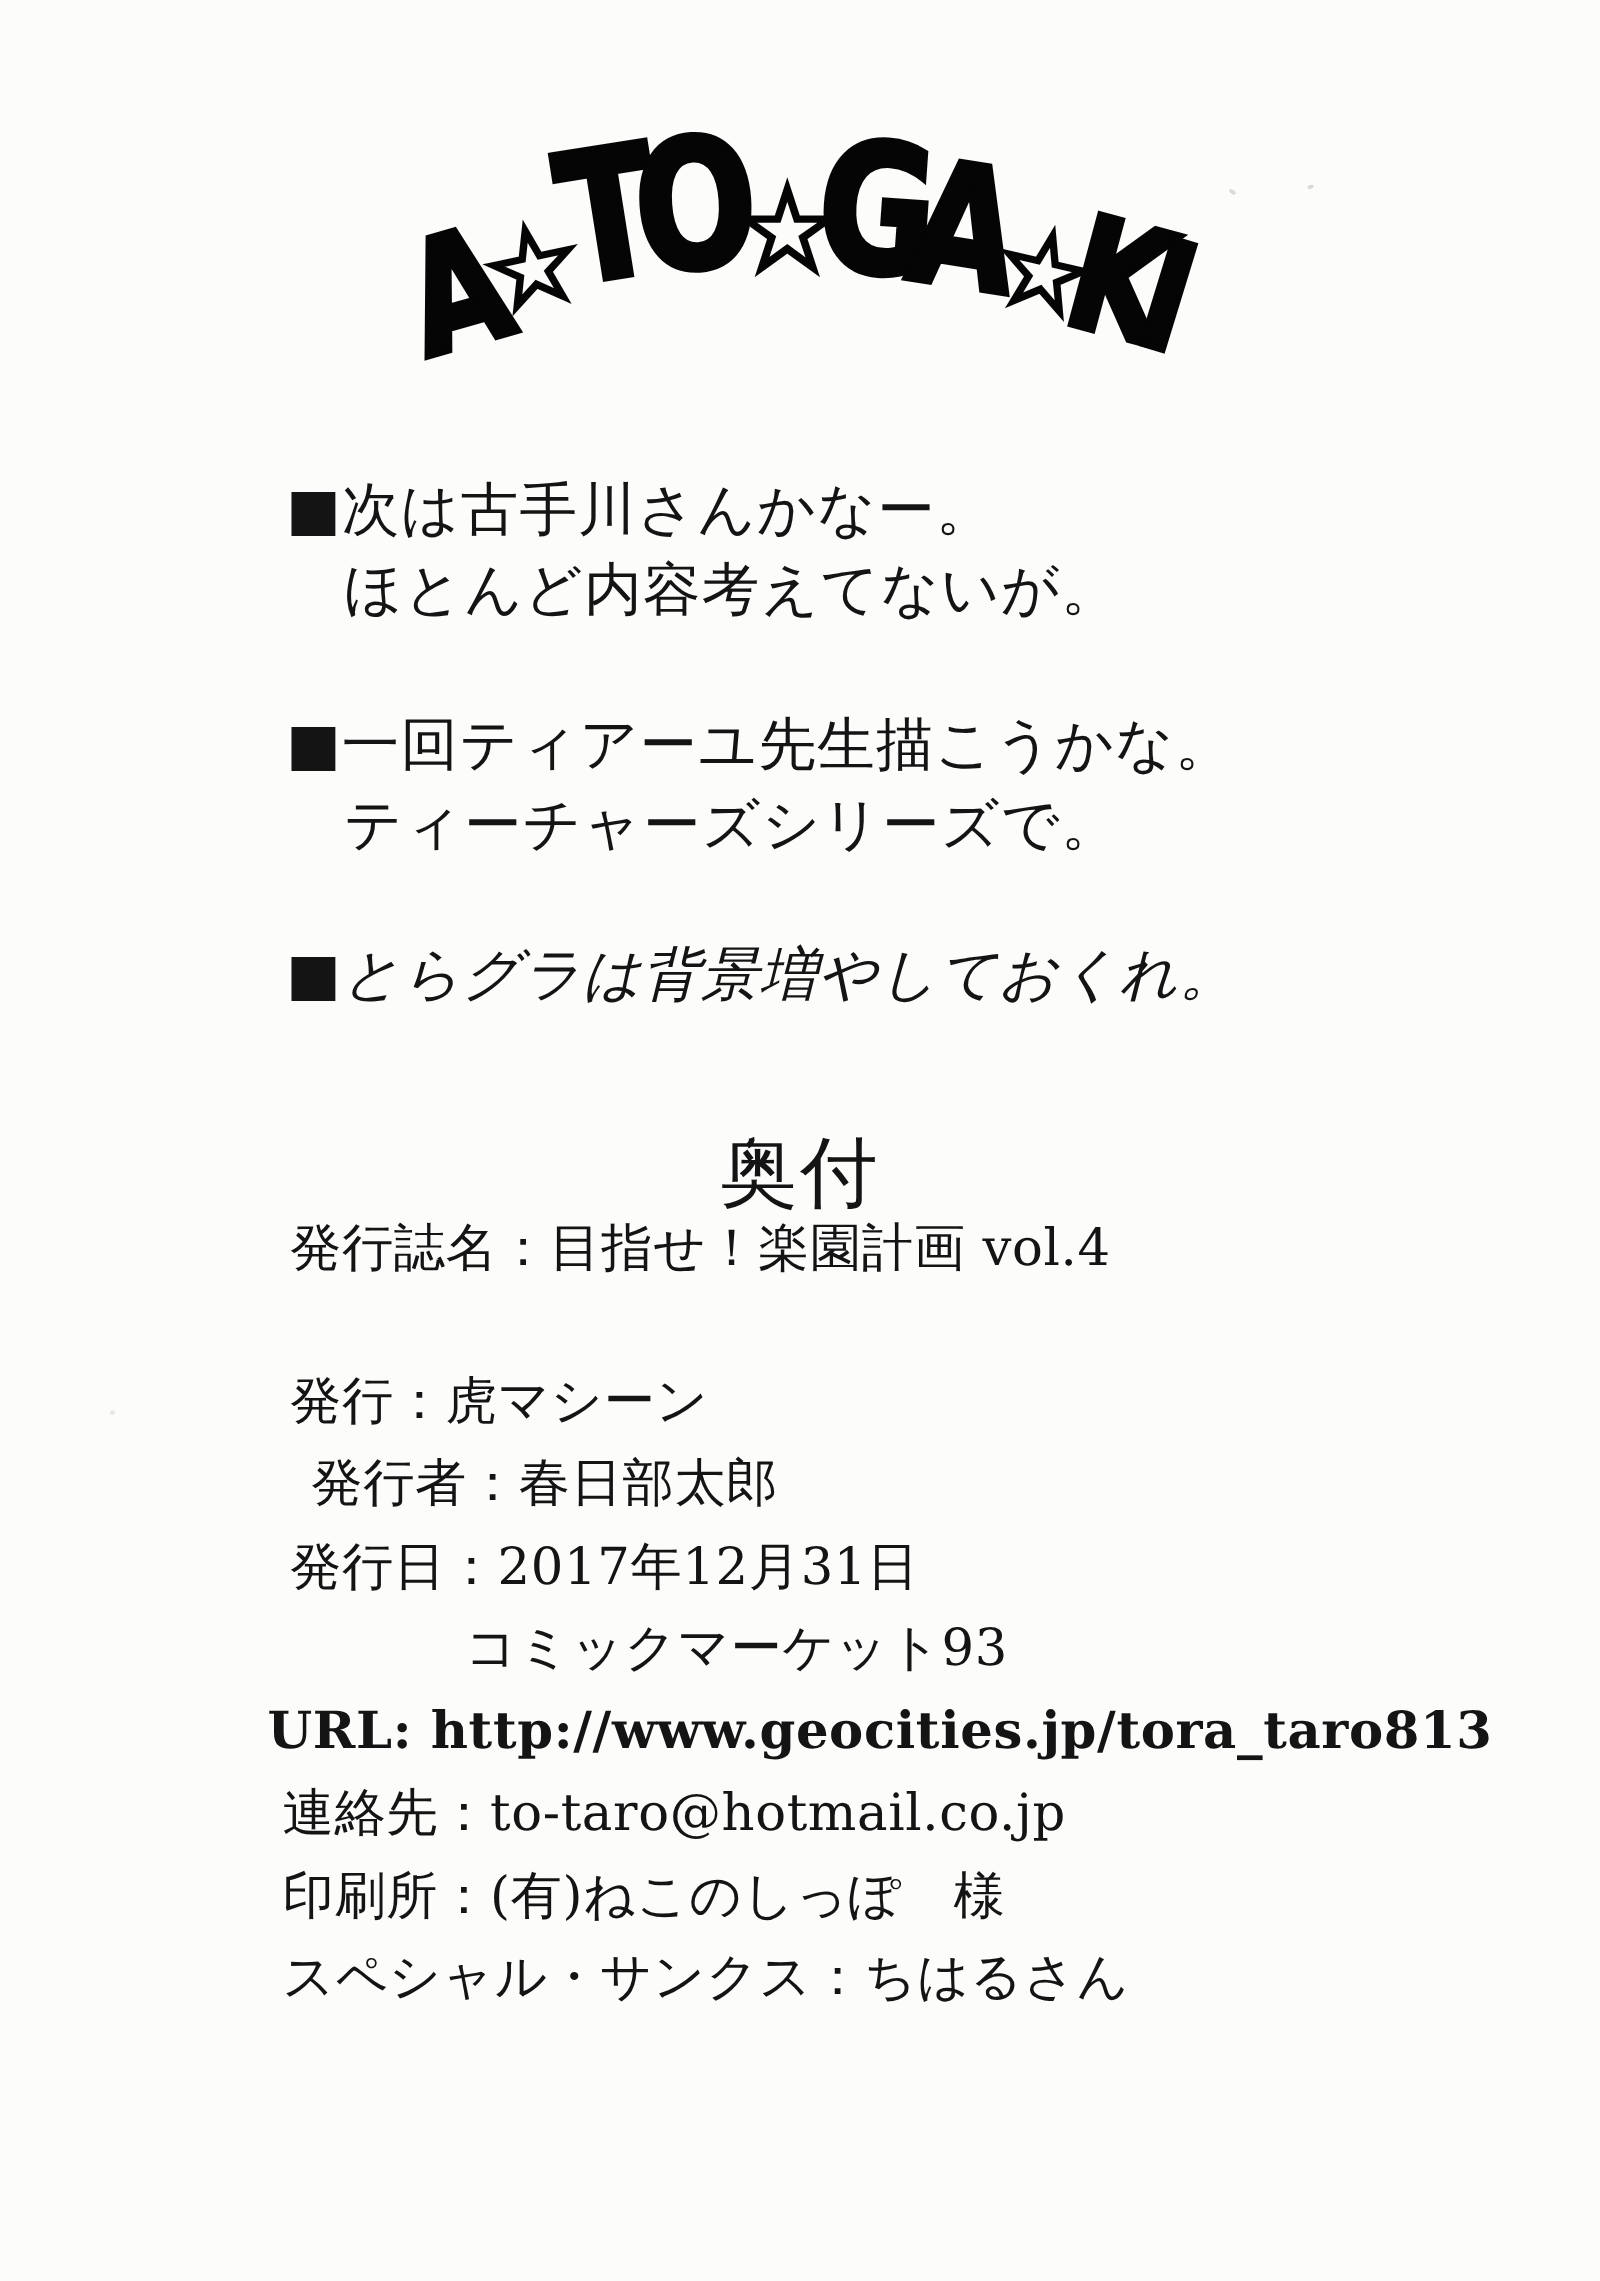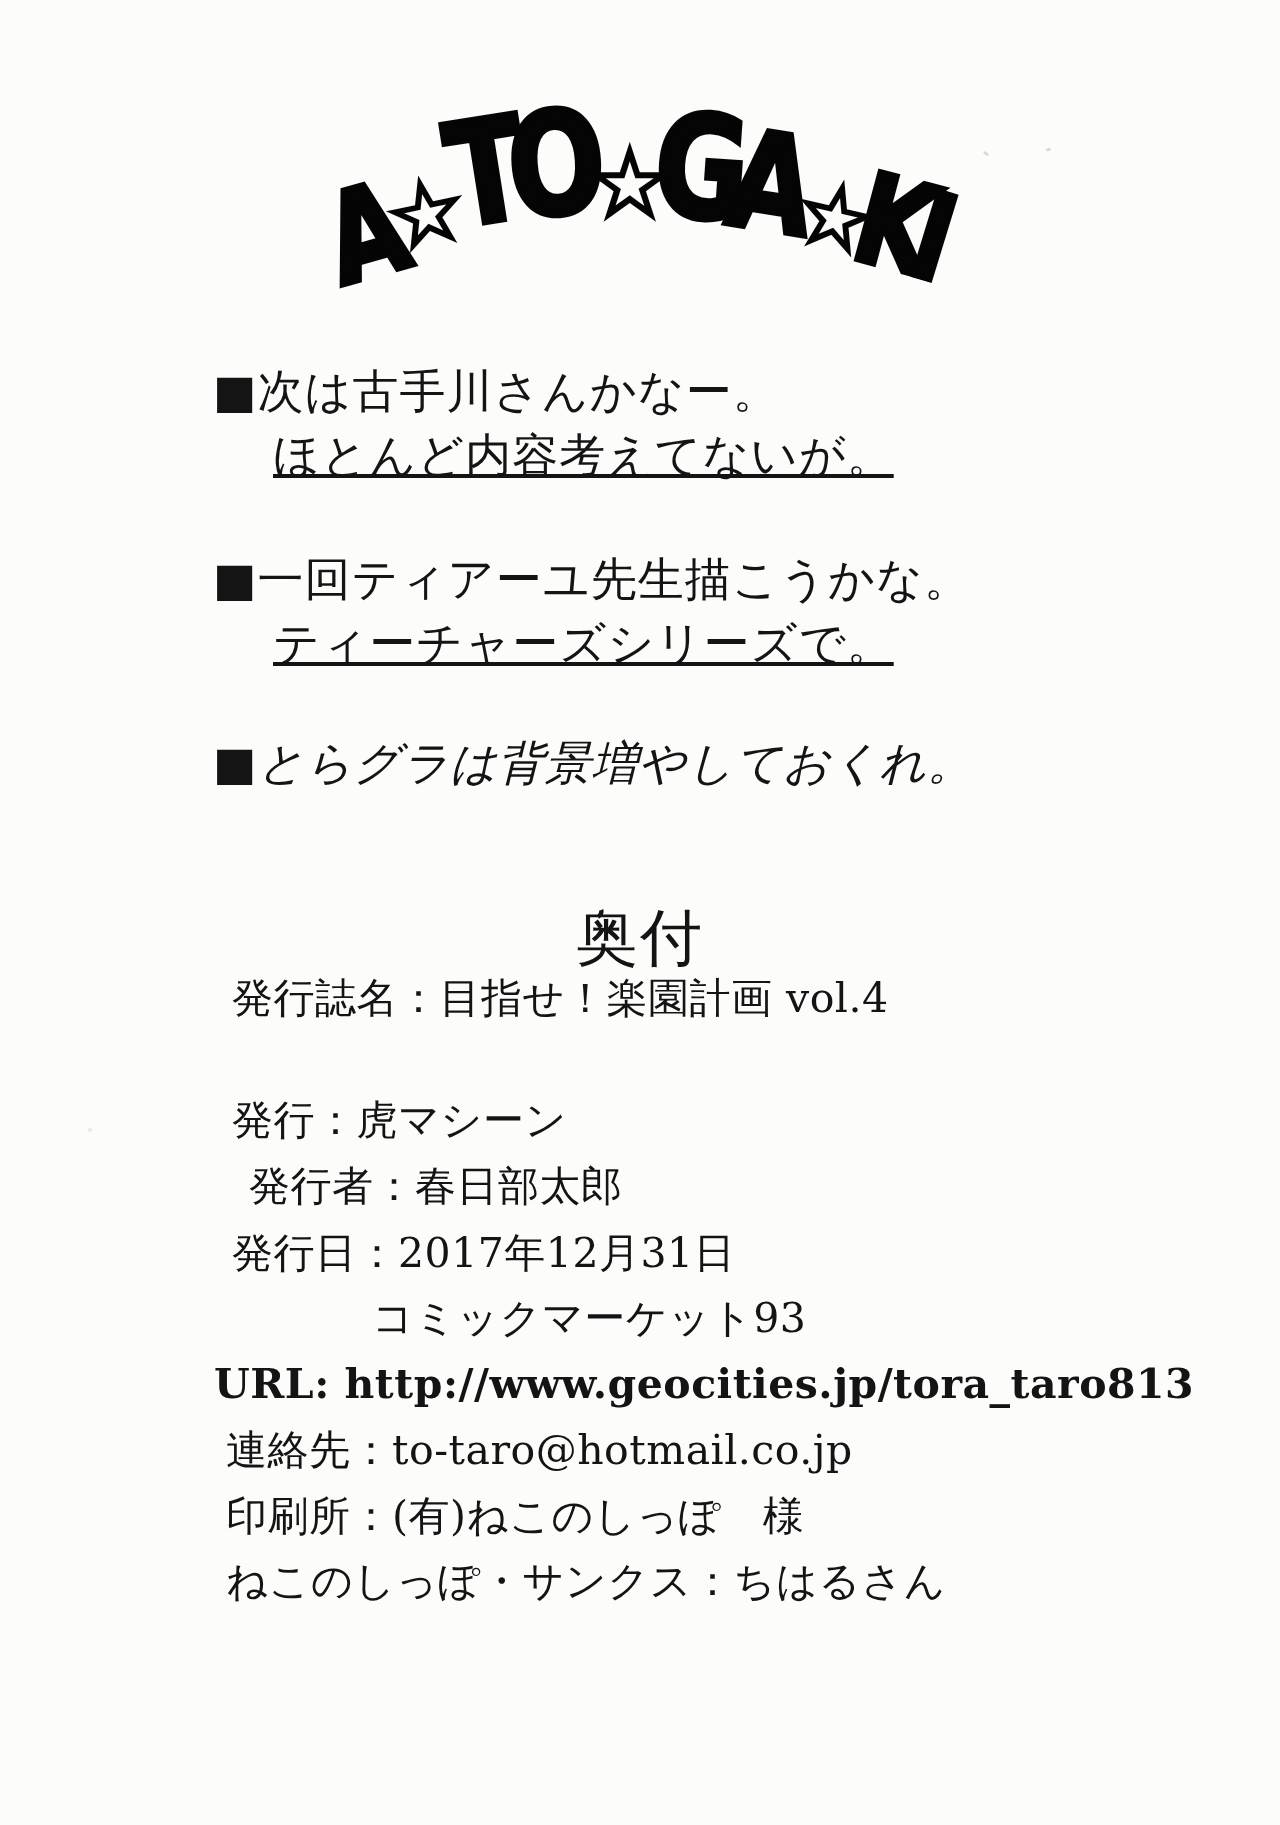--- a/index.html
+++ b/index.html
@@ -44,27 +44,27 @@
   .c4{font-size:96px; transform:translateY(-56px) rotate(0deg);}
   .c5{font-size:114px;transform:translateY(-62px) rotate(4deg)   scaleY(1.25);}
   .c6{font-size:108px;transform:translateY(-50px) rotate(9deg)   scaleY(1.25);}
   .c7{font-size:88px; transform:translateY(-26px) rotate(13deg);}
   .c8{font-size:100px;transform:translateY(-12px) rotate(15deg)  scaleY(1.25);}
   .c9{font-size:96px; transform:translateY(-2px)  rotate(17deg)  scaleY(1.25);}
   
   .note-line{
     position:absolute;
     left:213px;
-    margin:0;
+    margin:16px;
     font-size:46px;
     line-height:1.2;
     letter-spacing:1px;
     white-space:nowrap;
   }
-  .cont{left:273px;text-decoration:underline;}
+  .cont{left:259px;}
   .n1a{top:364px;}
   .n1b{top:428px;}
   .n2a{top:552px;}
   .n2b{top:616px;}
   .n3a{top:736px;font-style:italic;}
   
   .colophon-heading{
     position:absolute;
     top:896px;left:0;right:0;
     margin:0;
@@ -131,20 +131,20 @@
   <section>
     <h2 class="colophon-heading">奥付</h2>
     <p class="col-line k0">発行誌名：目指せ！楽園計画 vol.4</p>
     <p class="col-line k1">発行：虎マシーン</p>
     <p class="col-line k2">発行者：春日部太郎</p>
     <p class="col-line k3">発行日：2017年12月31日</p>
     <p class="col-line k4">コミックマーケット93</p>
     <p class="col-line k5">URL: http://www.geocities.jp/tora_taro813</p>
     <p class="col-line k6">連絡先：to-taro@hotmail.co.jp</p>
     <p class="col-line k7">印刷所：(有)ねこのしっぽ　様</p>
-    <p class="col-line k8">ねこのしっぽ・サンクス：ちはるさん</p>
+    <p class="col-line k8">スペシャル・サンクス：ちはるさん</p>
   </section>
 
   <div class="speck s1"></div>
   <div class="speck s2"></div>
   <div class="speck s3"></div>
 
 </div>
 
 </body></html>

